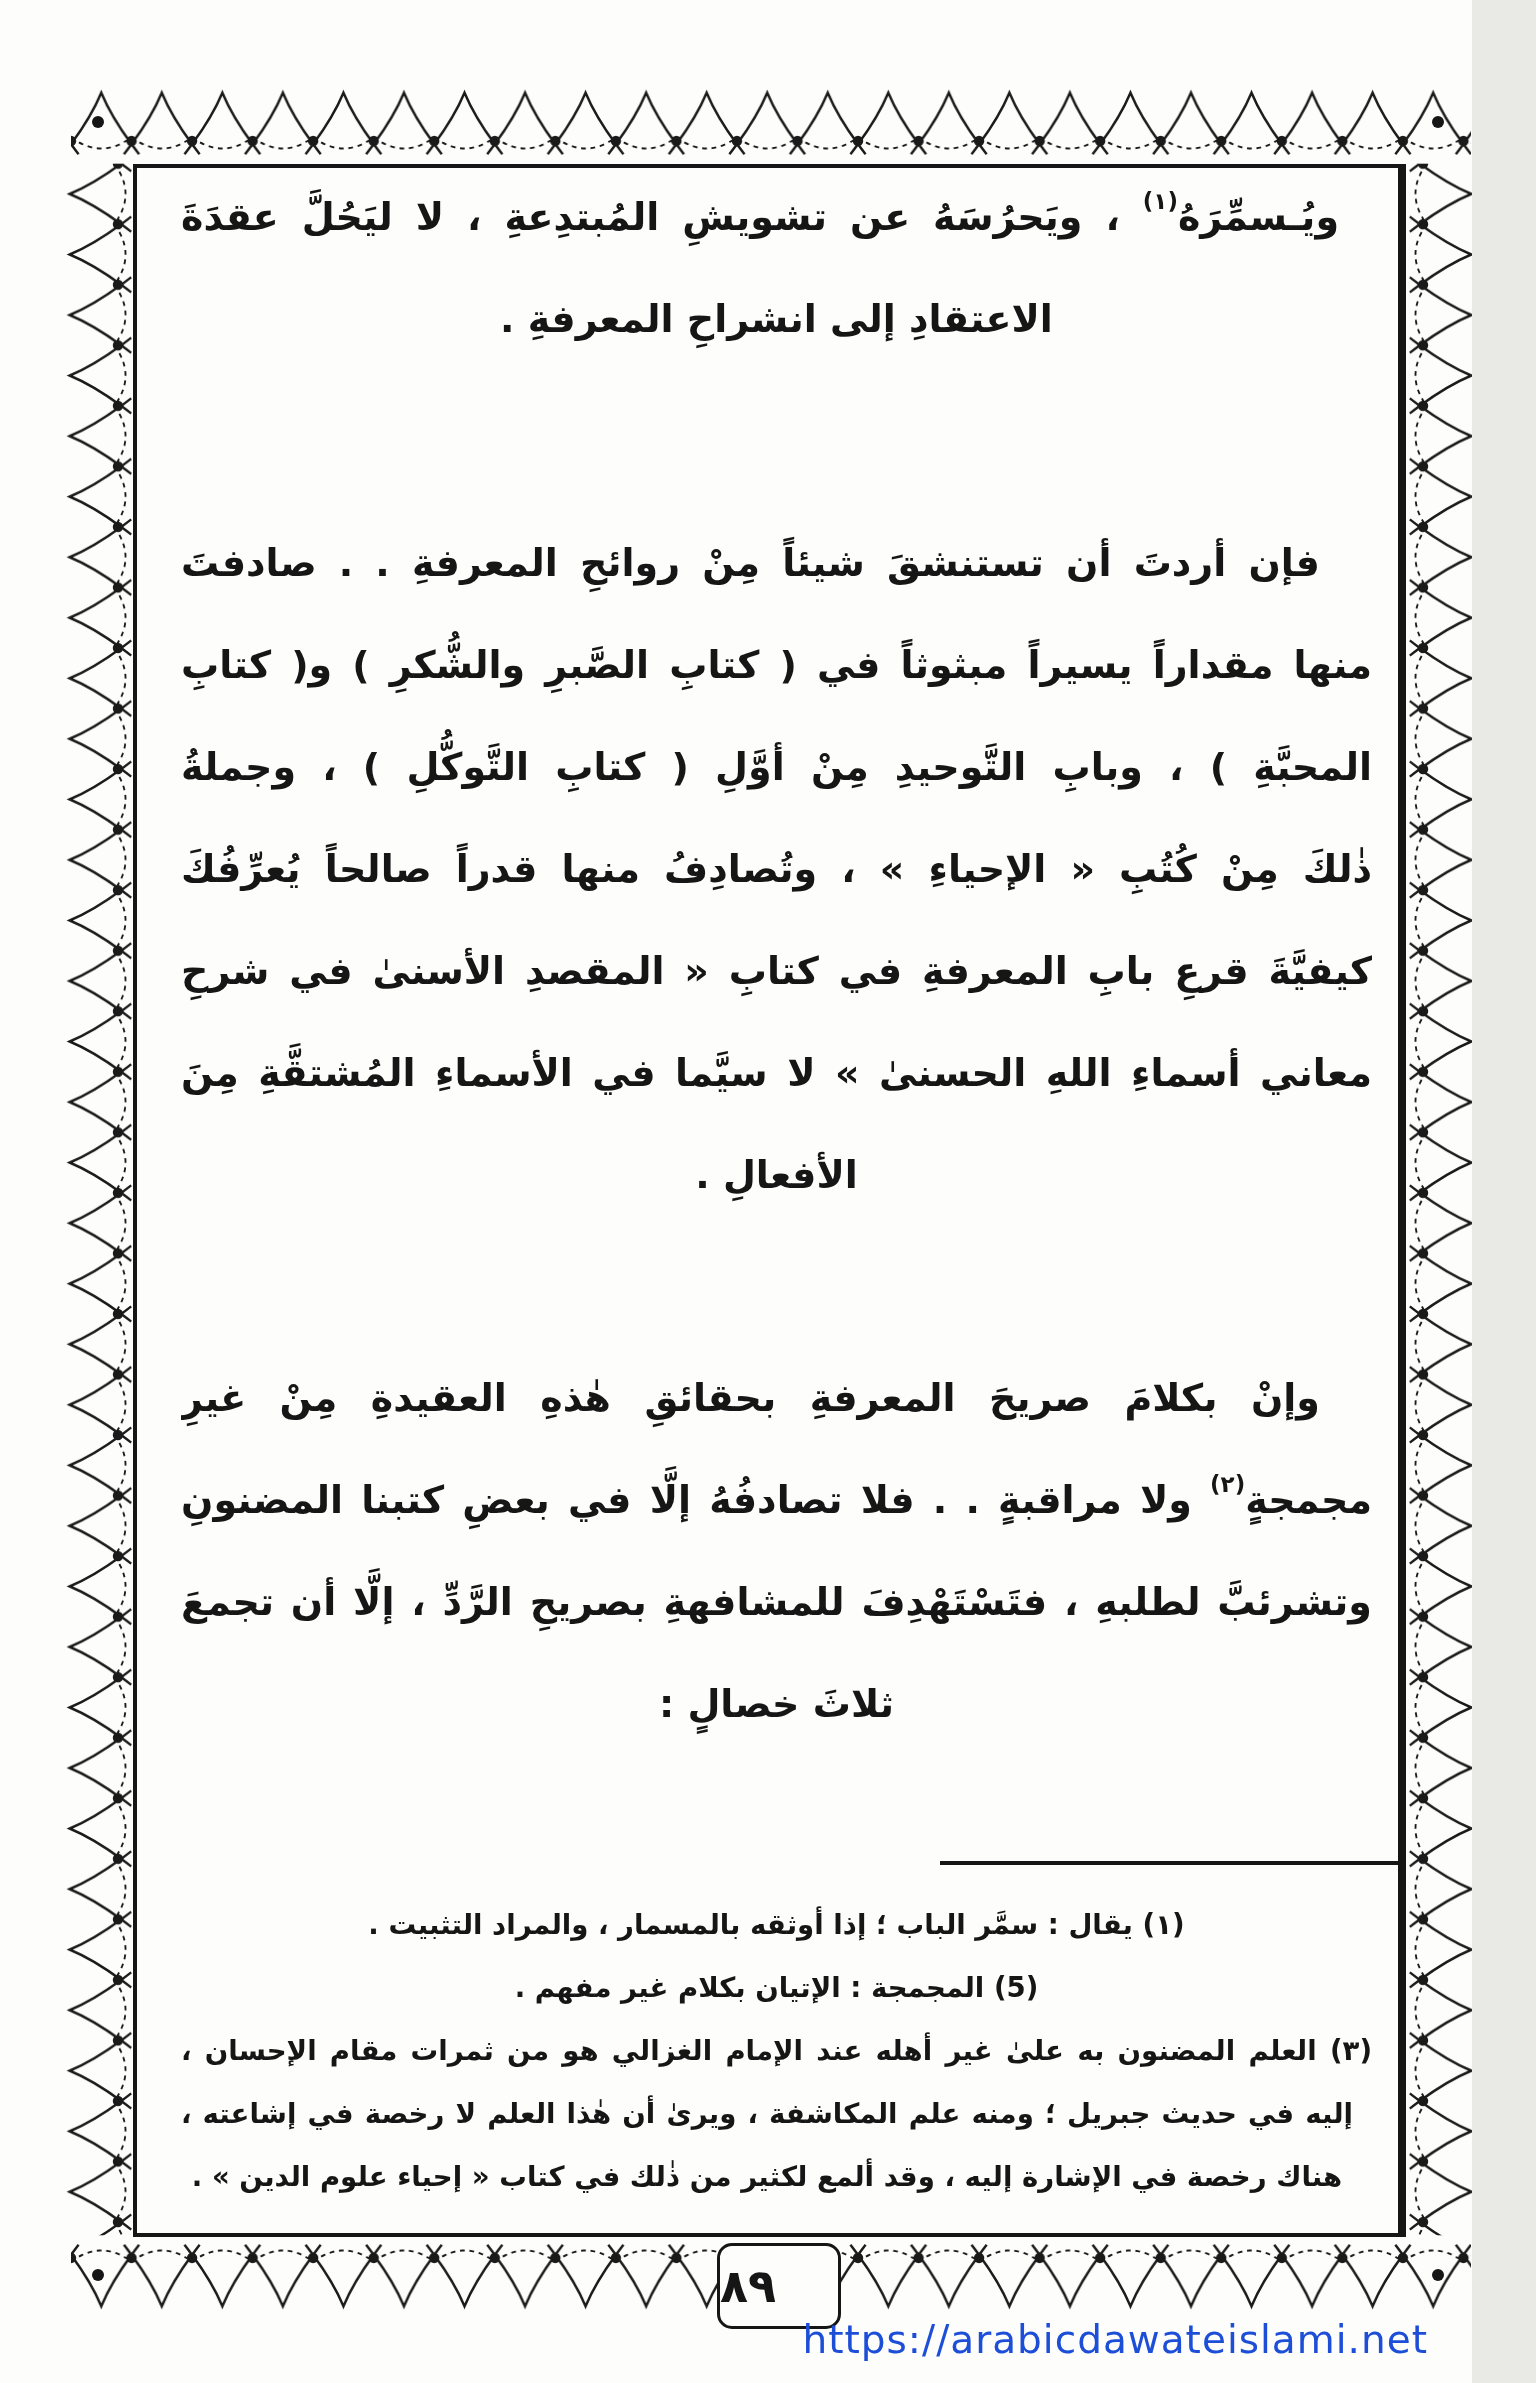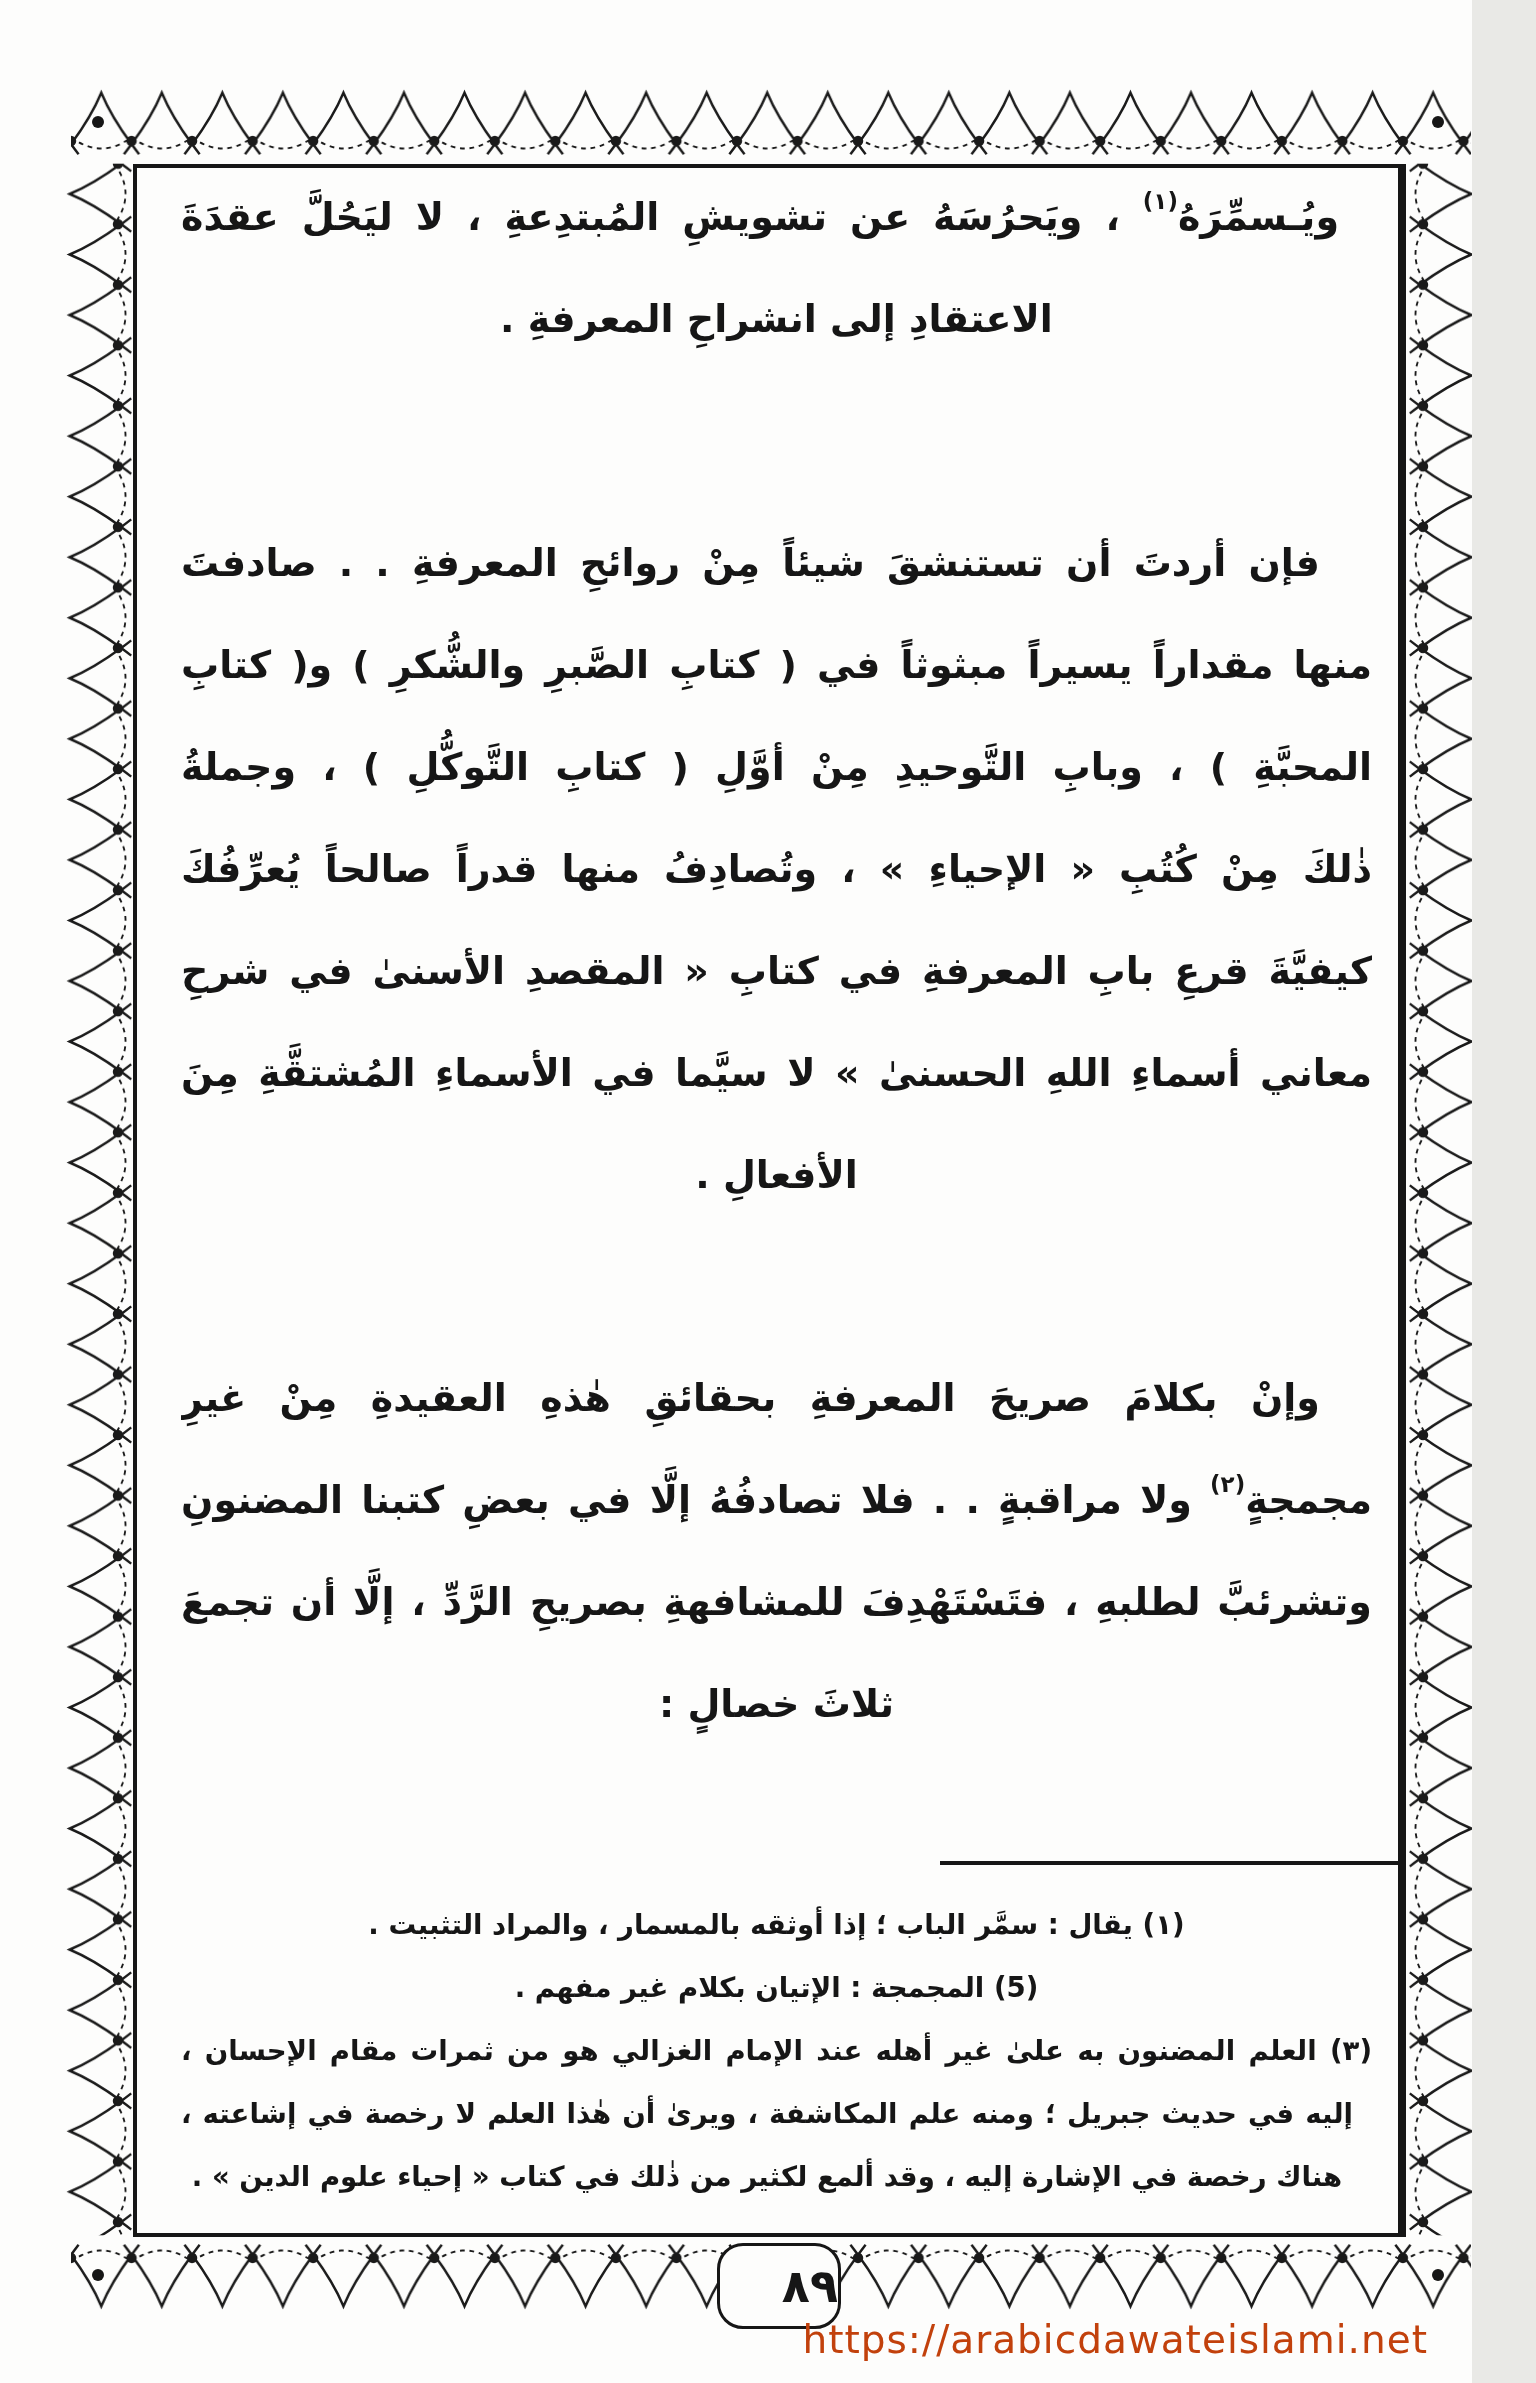--- a/index.html
+++ b/index.html
@@ -43,29 +43,29 @@
   .fnsep{position:absolute;left:940px;top:1861px;width:460px;height:3.8px;background:#161616;}
   .footnotes{
     position:absolute;left:181px;top:1893px;width:1191px;
     direction:rtl;font-size:27.6px;font-weight:700;
   }
   .fline{height:63px;line-height:63px;overflow:hidden;}
   .fcont{padding-right:19px;}
   
   .pagenum-box{
     position:absolute;left:717px;top:2243px;width:124px;height:86px;
-    box-sizing:border-box;border:3.8px solid #161616;border-radius:26px;
-    background:#fdfdfc;display:flex;align-items:center;justify-content:flex-end;
+    box-sizing:border-box;border:3.8px solid #161616;border-radius:15px;
+    background:#fdfdfc;display:flex;align-items:center;justify-content:flex-start;
     z-index:3;
   }
   .pagenum{font-size:46px;font-weight:700;line-height:1;}
   
   .watermark{
     position:absolute;right:44px;top:2317px;
-    font-size:39px;color:#c2410c;letter-spacing:1px;z-index:4;
+    font-size:39px;color:#1d4ed8;letter-spacing:1px;z-index:4;
   }
 </style>
 </head>
 <body>
 
 <div class="page">
 
   <div class="band band-top">
     <svg xmlns="http://www.w3.org/2000/svg" viewBox="0 0 1480 74" width="1408" height="70">
       <defs>

